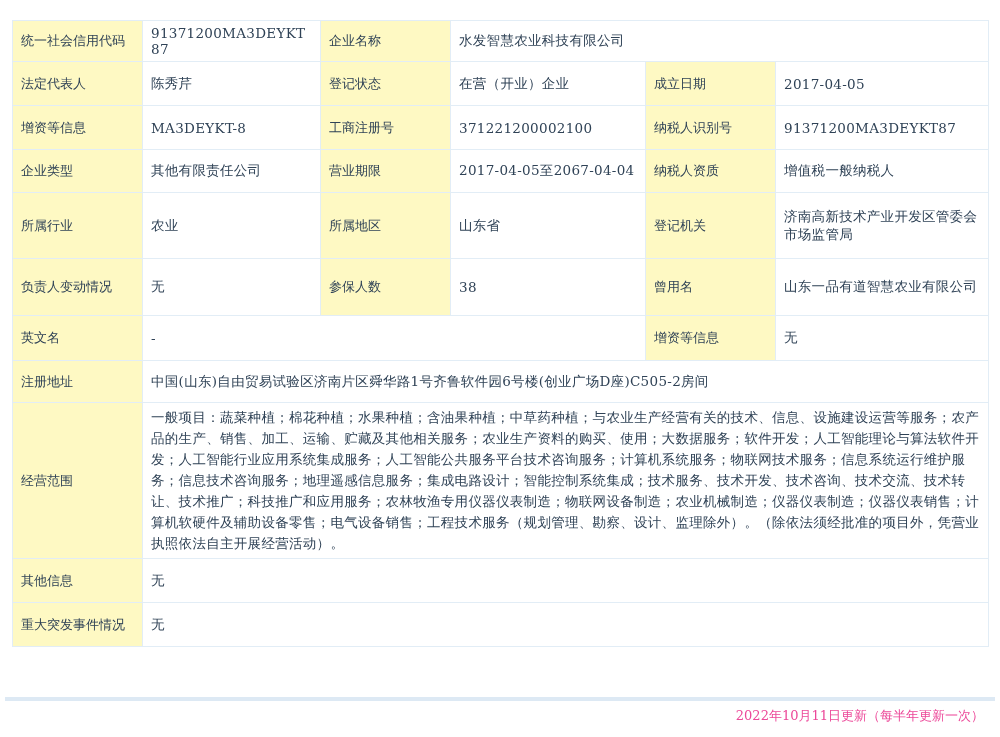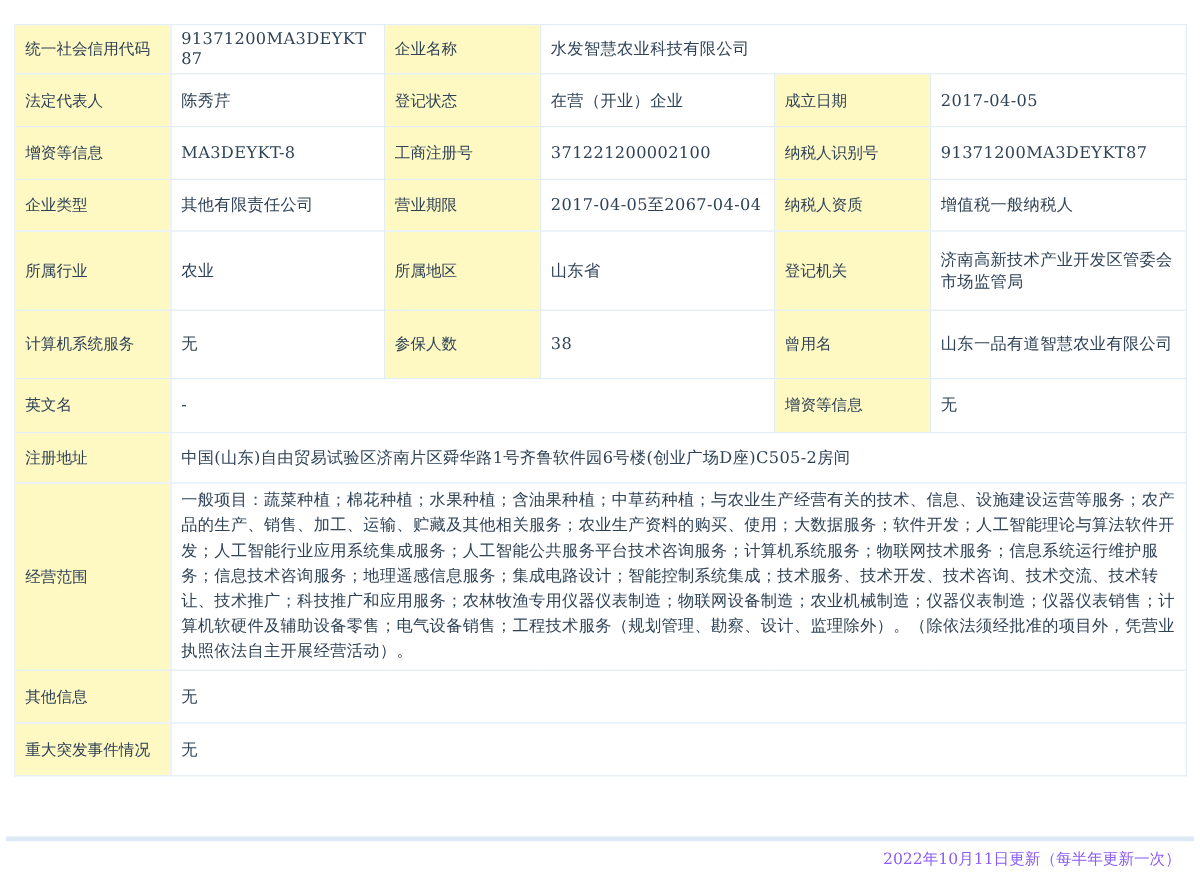--- a/index.html
+++ b/index.html
@@ -32,21 +32,21 @@
   tr.h41{height:41px} tr.h44{height:44px} tr.h43{height:43px}
   tr.h66{height:66px} tr.h57{height:57px} tr.h45{height:45px}
   tr.h42{height:42px} tr.h145{height:145px}
   td.scope { line-height:21px; padding:12px 10px 12px 8px; }
   .divider-band {
     position:absolute; left:5px; width:990px; top:697px; height:4px;
     background:#dde9f4;
   }
   .footer-note {
     position:absolute; right:16px; top:707px;
-    font-size:13px; color:#8b5cf6;
+    font-size:13px; color:#ec4899;
     font-family:"DejaVu Serif","Liberation Serif",serif;
   }
 </style>
 </head>
 <body>
 
 <div class="table-wrap">
   <table class="info">
     <colgroup>
       <col style="width:130px">
@@ -89,21 +89,21 @@
       </tr>
       <tr class="h66">
         <td class="lbl">所属行业</td>
         <td class="val">农业</td>
         <td class="lbl">所属地区</td>
         <td class="val">山东省</td>
         <td class="lbl">登记机关</td>
         <td class="val">济南高新技术产业开发区管委会市场监管局</td>
       </tr>
       <tr class="h57">
-        <td class="lbl">计算机系统服务</td>
+        <td class="lbl">负责人变动情况</td>
         <td class="val">无</td>
         <td class="lbl">参保人数</td>
         <td class="val">38</td>
         <td class="lbl">曾用名</td>
         <td class="val">山东一品有道智慧农业有限公司</td>
       </tr>
       <tr class="h45">
         <td class="lbl">英文名</td>
         <td class="val" colspan="3">-</td>
         <td class="lbl">增资等信息</td>

